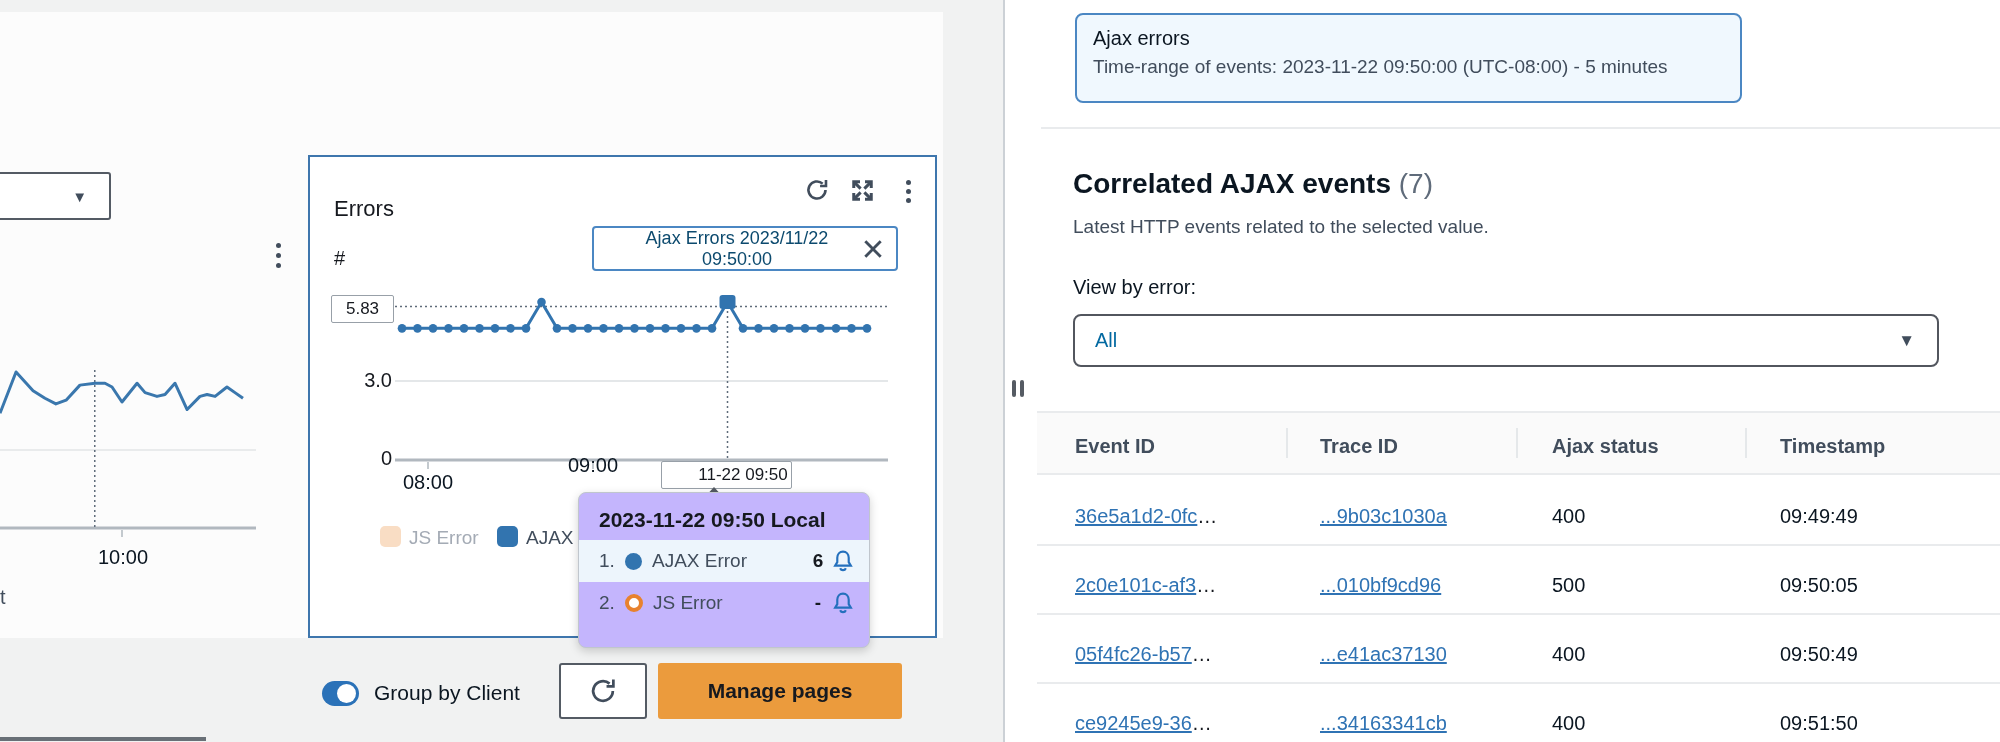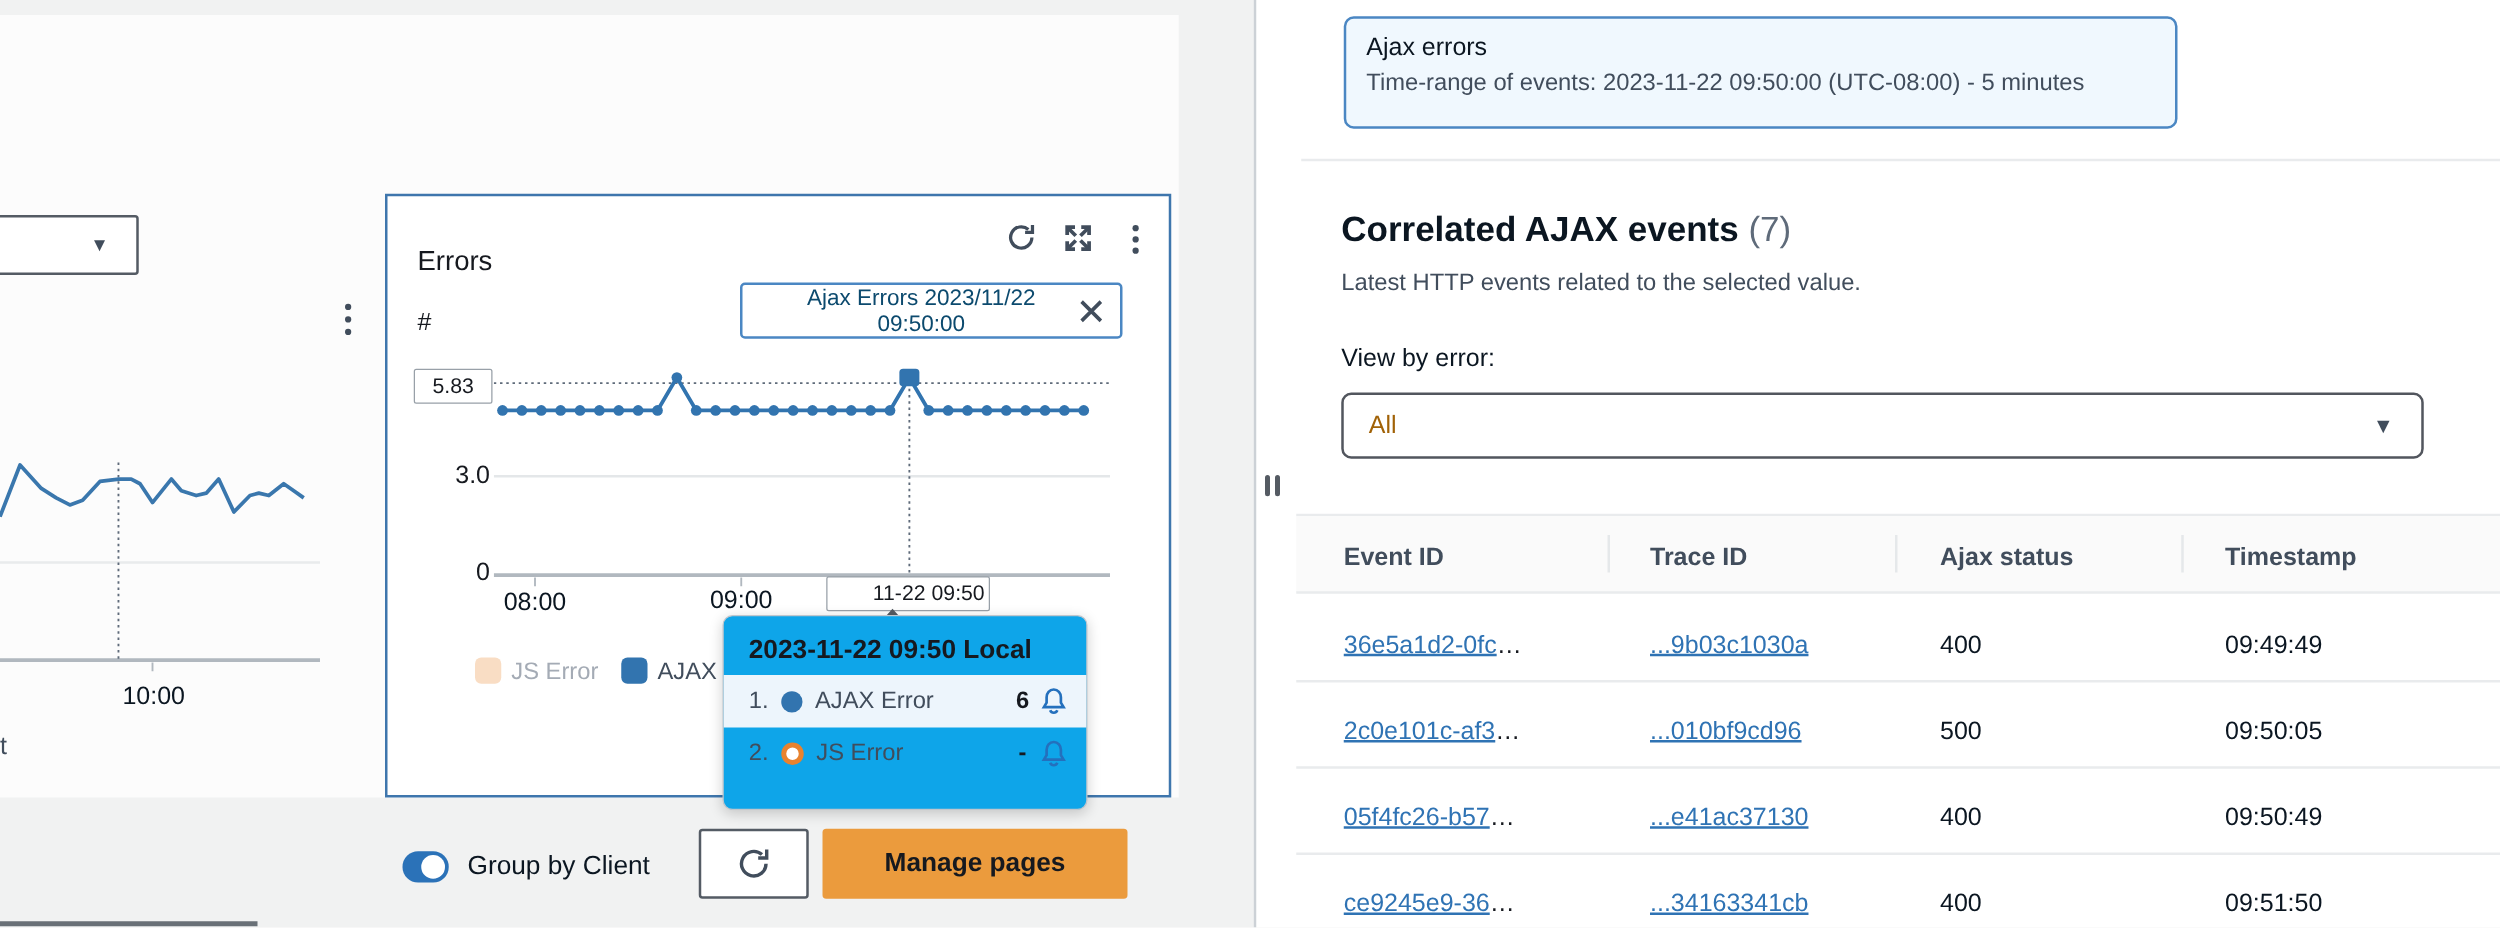--- a/index.html
+++ b/index.html
@@ -26,21 +26,21 @@
   .chip-x{width:30px;height:30px;margin-right:8px;display:flex;align-items:center;justify-content:center;cursor:pointer;}
   .tick-box{background:#fff;border:1.5px solid #98a0a8;border-radius:2px;color:#16191f;font-size:17px;display:flex;align-items:center;justify-content:center;box-sizing:border-box;}
   .thresh-box{left:331px;top:295px;width:63px;height:28px;z-index:4;}
   .date-box{left:661px;top:461px;width:131px;height:28px;z-index:5;padding-left:33px;}
   .sel-triangle{left:704px;top:487px;width:0;height:0;border-left:10px solid transparent;border-right:10px solid transparent;border-bottom:11px solid #555b63;z-index:6;}
   .ytick{width:44px;text-align:right;font-size:20px;color:#16191f;z-index:3;}
   .xtick{width:70px;text-align:center;font-size:20px;color:#0b1621;z-index:3;}
   .legend-swatch{width:21px;height:21px;border-radius:5px;z-index:3;}
   .legend-label{font-size:19px;z-index:3;}
   
-  .tooltip{left:578px;top:492px;width:292px;height:156px;background:#0ea5e9;border:1px solid #c0c6cd;border-radius:8px;box-shadow:0 3px 10px rgba(0,0,0,.18);z-index:10;box-sizing:border-box;}
+  .tooltip{left:578px;top:492px;width:292px;height:156px;background:#c4b5fd;border:1px solid #c0c6cd;border-radius:8px;box-shadow:0 3px 10px rgba(0,0,0,.18);z-index:10;box-sizing:border-box;}
   .tooltip-title{padding:15px 0 0 20px;font-size:21px;font-weight:bold;color:#16191f;}
   .tt-row{display:flex;align-items:center;height:42px;padding:0 14px 0 20px;box-sizing:border-box;}
   .tt-row.hl{background:#edf5fc;}
   .tt-rank{font-size:19px;color:#414d5c;width:26px;}
   .tt-dot{width:17px;height:17px;border-radius:50%;margin-right:10px;}
   .tt-dot.filled{background:#3274af;}
   .tt-dot.ring{background:#fff;border:4.5px solid #e8822e;box-sizing:border-box;width:18px;height:18px;}
   .tt-label{flex:1;font-size:19px;color:#414d5c;}
   .tt-value{width:26px;text-align:center;font-size:19px;font-weight:bold;color:#16191f;}
   
@@ -56,21 +56,21 @@
   
   .info-box{left:1075px;top:13px;width:667px;height:90px;background:#f0f8fe;border:2px solid #4b87c3;border-radius:8px;box-sizing:border-box;z-index:2;}
   .info-title{padding:12px 0 0 16px;font-size:20px;color:#0b1621;}
   .info-desc{padding:6px 0 0 16px;font-size:19px;color:#414d5c;}
   .h-line{background:#e9ebed;z-index:1;}
   .section-title{left:1073px;top:168px;font-size:28px;font-weight:bold;color:#0b1621;z-index:2;}
   .section-count{font-weight:400;color:#5f6b7a;}
   .section-sub{left:1073px;top:216px;font-size:19px;color:#414d5c;z-index:2;}
   .filter-label{left:1073px;top:276px;font-size:20px;color:#0b1621;z-index:2;}
   .dropdown{left:1073px;top:314px;width:866px;height:53px;background:#fff;border:2px solid #52565e;border-radius:8px;display:flex;align-items:center;box-sizing:border-box;z-index:2;cursor:pointer;}
-  .dropdown-value{flex:1;padding-left:20px;font-size:20px;color:#a16207;}
+  .dropdown-value{flex:1;padding-left:20px;font-size:20px;color:#0369a1;}
   .dropdown .caret{padding-right:22px;font-size:17px;}
   .thead-bg{left:1037px;top:413px;width:963px;height:61px;background:#fafafa;z-index:1;}
   .th{font-size:20px;font-weight:bold;color:#414d5c;z-index:2;}
   .col-sep{width:2px;height:30px;background:#e5e8ea;z-index:2;}
   .cell{font-size:20px;color:#0b1621;z-index:2;}
   .link{font-size:20px;color:#2f73b4;text-decoration:underline;z-index:2;cursor:pointer;}
   .ellipsis{font-size:20px;color:#16191f;text-decoration:none;}
   svg{display:block;}
 </style>
 </head>
@@ -186,21 +186,21 @@
     <circle cx="394.5" cy="48.35000000000002" r="4.3" fill="#3274af"></circle>
     <circle cx="410" cy="48.35000000000002" r="4.3" fill="#3274af"></circle>
     <circle cx="425.5" cy="48.35000000000002" r="4.3" fill="#3274af"></circle>
     <circle cx="441" cy="48.35000000000002" r="4.3" fill="#3274af"></circle>
     <circle cx="456.5" cy="48.35000000000002" r="4.3" fill="#3274af"></circle>
     <circle cx="472" cy="48.35000000000002" r="4.3" fill="#3274af"></circle>
     <rect x="324.5" y="15.02000000000001" width="16" height="14" rx="3" fill="#3274af"></rect>
   </svg>
 
 <div class="abs xtick" style="left:393px;top:471px;">08:00</div>
-<div class="abs xtick" style="left:558px;top:469px;text-align:center;">09:00</div>
+<div class="abs xtick" style="left:558px;top:454px;text-align:center;">09:00</div>
 <div class="abs xtick" style="left:723px;top:471px;z-index:4;">10:00</div>
 <div class="abs tick-box date-box">11-22 09:50</div>
 <div class="abs sel-triangle"></div>
 
 <div class="abs legend-swatch" style="left:380px;top:526px;background:#f9ddc4;"></div>
 <div class="abs legend-label" style="left:409px;top:527px;color:#a4abb5;">JS Error</div>
 <div class="abs legend-swatch" style="left:497px;top:526px;background:#3274af;"></div>
 <div class="abs legend-label" style="left:526px;top:527px;color:#414d5c;white-space:nowrap;">AJAX Error</div>
 
 <div class="abs tooltip">

